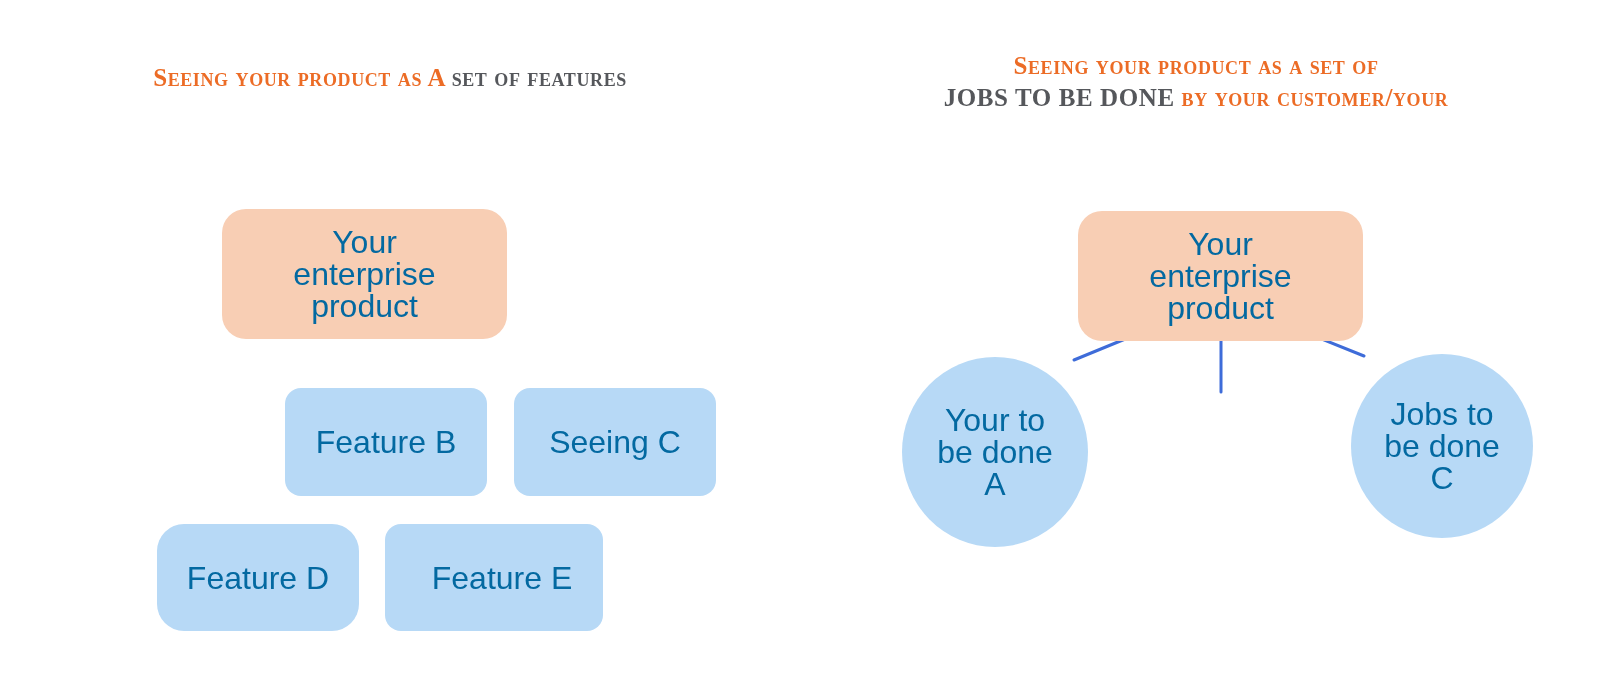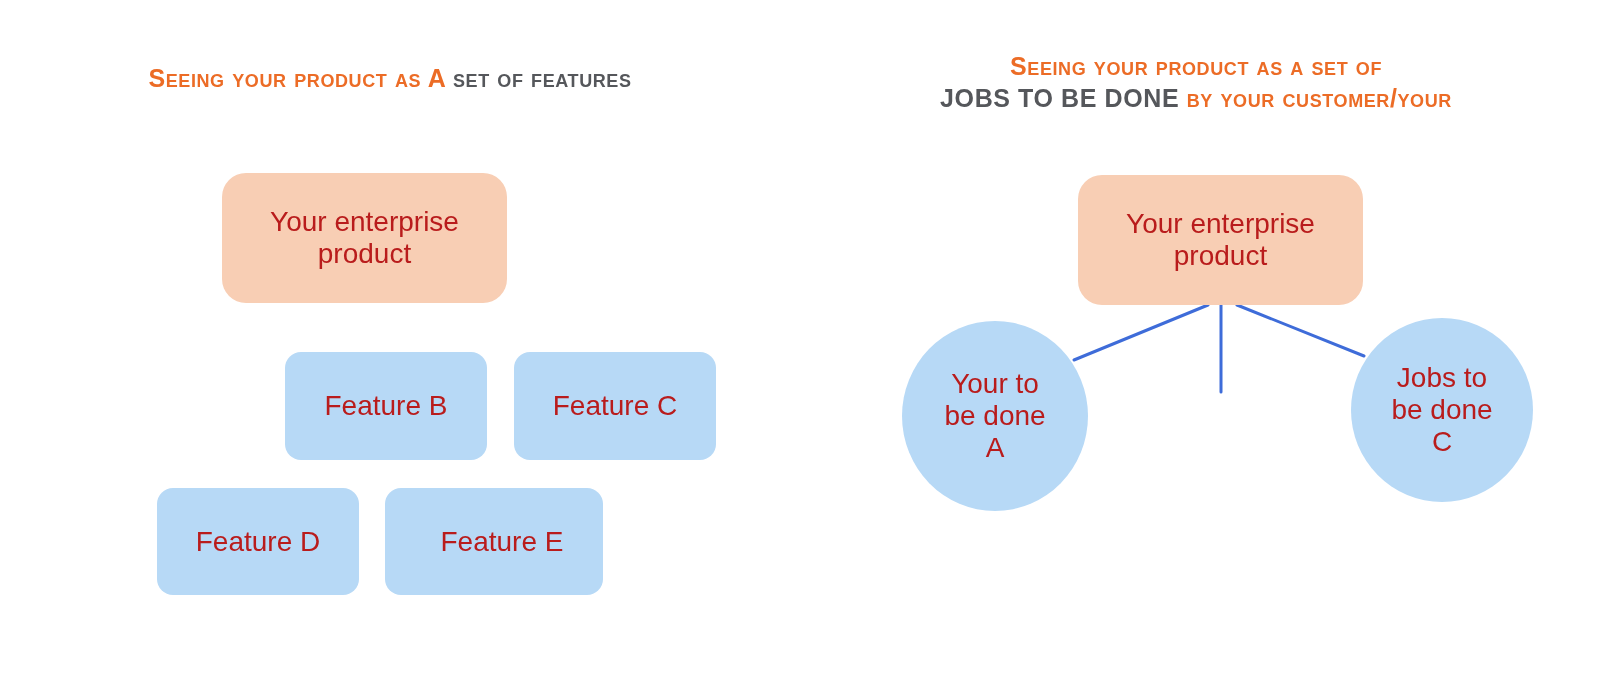--- a/index.html
+++ b/index.html
@@ -20,37 +20,39 @@
   
   .panel-title {
     position: absolute;
     text-align: center;
     font-size: 25px;
     font-weight: 700;
     font-variant: small-caps;
     letter-spacing: 0.6px;
     line-height: 32px;
     color: #55575B;
+    font-family: Liberation Serif, serif;
   }
   .title-left  { left: 0px;  top: 62px;  width: 780px; }
   .title-right { left: 816px; top: 50px; width: 760px; }
   .accent-orange { color: #EC6C26; }
   .title-gray    { color: #55575B; }
   .caps-plain { font-variant: normal; } 
 
   
   .node {
     position: absolute;
     display: flex;
     align-items: center;
     justify-content: center;
     text-align: center;
-    color: #b91c1c;
-    font-size: 28px;
+    color: #0369a1;
+    font-size: 32px;
     line-height: 32px;
+    margin-top: 36px;
   }
 
   
   .root-box {
     width: 285px;
     height: 130px;
     background: #F8CEB4;
     border-radius: 24px;
   }
   .root-box .inner { width: 205px; }
@@ -59,21 +61,21 @@
     height: 108px;
     background: #B7D9F6;
     border-radius: 16px;
   }
 
   
   .root-left  { left: 222px; top: 173px; }
   .feat-a { left: 56px;  top: 352px; }
   .feat-b { left: 285px; top: 352px; }
   .feat-c { left: 514px; top: 352px; }
-  .feat-d { left: 157px; top: 488px; height: 107px; }
+  .feat-d { left: 157px; top: 488px; height: 107px; border-radius: 27px; }
   .feat-e { left: 385px; top: 488px; height: 107px; padding-left: 16px; }
 
   
   .root-right { left: 1078px; top: 175px; }
   .job-circle {
     background: #B7D9F6;
     border-radius: 50%;
   }
   .job-circle .inner { width: 126px; }
   .job-a { left: 902px;  top: 321px; width: 186px; height: 190px; }
@@ -110,21 +112,21 @@
   </div>
 
   <div class="node root-box root-left">
     <div class="inner">Your enterprise product</div>
   </div>
 
   <div class="node feature-box feat-b">
     <span>Feature B</span>
   </div>
   <div class="node feature-box feat-c">
-    <span>Feature C</span>
+    <span>Seeing C</span>
   </div>
   <div class="node feature-box feat-d">
     <span>Feature D</span>
   </div>
   <div class="node feature-box feat-e">
     <span>Feature E</span>
   </div>
 
   <div class="panel-title title-right">
     <div>

